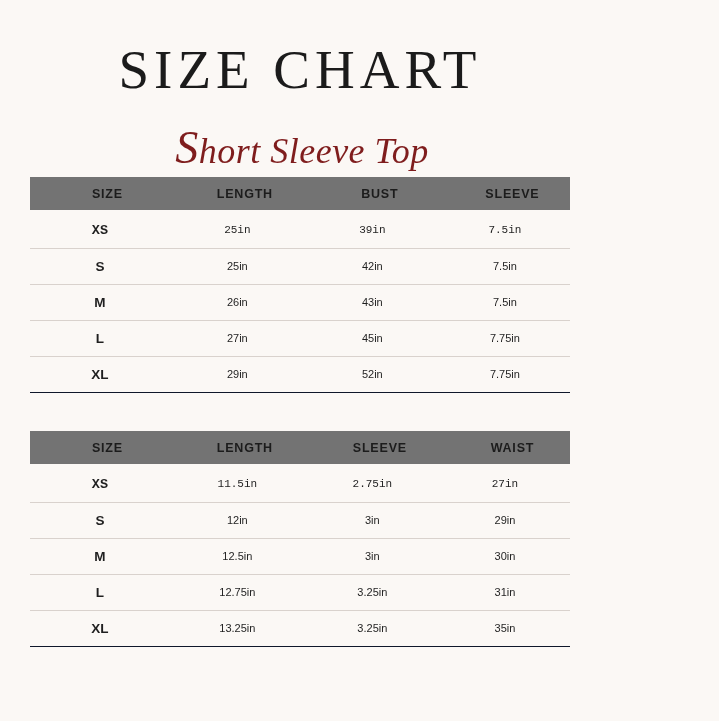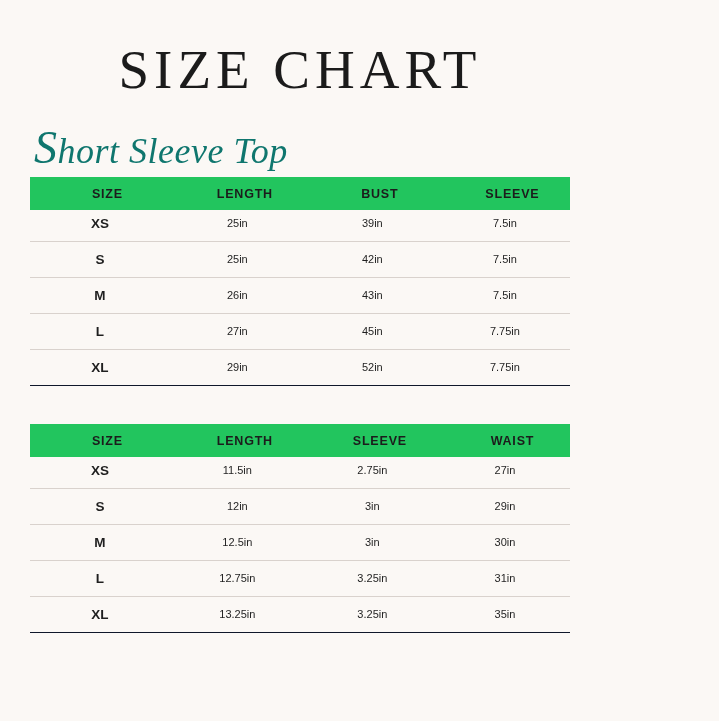--- a/index.html
+++ b/index.html
@@ -37,56 +37,58 @@
     margin: 0 auto;
   }
   .section-1 { margin-top: 30px; }
   .section-2 { margin-top: 38px; }
 
   .section-title {
     font-family: "Liberation Serif", serif;
     font-style: italic;
     font-size: 36px;
     font-weight: 400;
-    color: #0f766e;
+    color: #7f1d1d;
     margin: 0 0 6px 0;
     padding-left: 4px;
     line-height: 1.05;
     letter-spacing: 0.5px;
+    text-align: center;
   }
   .section-title .cap {
     font-size: 46px;
     line-height: 0.9;
   }
 
   table.chart {
     border-collapse: collapse;
     width: 100%;
     table-layout: fixed;
   }
   table.chart th {
-    background: #22c55e;
+    background: #737373;
     font-size: 12.5px;
     font-weight: bold;
     letter-spacing: 0.8px;
     color: #1c1c1c;
     text-align: center;
     padding: 10px 0 9px 15px;
     border: none;
   }
   table.chart td {
     text-align: center;
     font-size: 11px;
     color: #1f1f1f;
     padding: 10px 0 10px 0;
     border-bottom: 1px solid #d9d2cd;
   }
   table.chart tbody tr:first-child td {
     border-top: none;
-    padding-top: 6px;
+    padding-top: 13px;
+    font-family: Liberation Mono, monospace;
   }
   table.chart td.size-cell {
     font-weight: bold;
     font-size: 13.5px;
   }
   table.chart tbody tr:last-child td {
     border-bottom: 1px solid #0f172a;
   }
   .col-size { width: 26%; }
   .col-b { width: 25%; }

